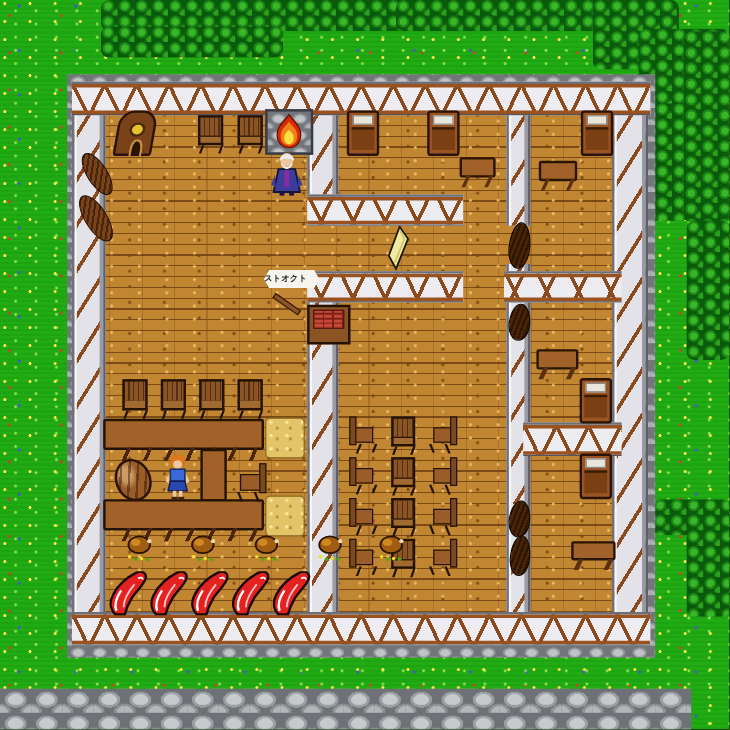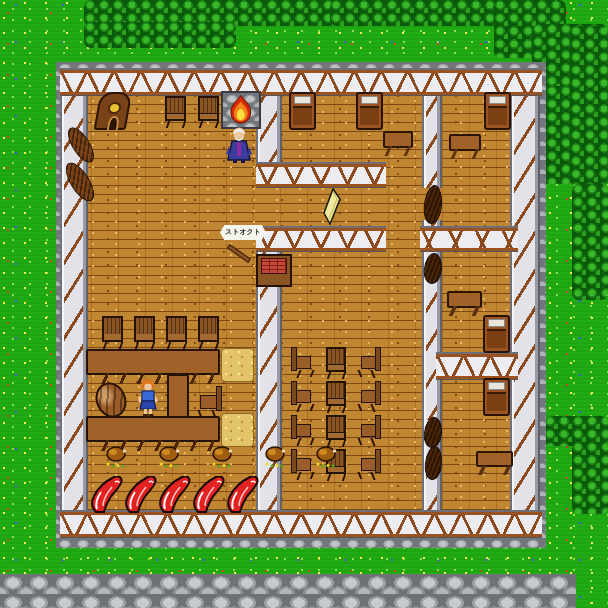--- a/index.html
+++ b/index.html
@@ -93,21 +93,21 @@
 
   .t-door{background:repeating-linear-gradient(105deg,#4a2606 0 2px,#2e1604 2px 4px);
     border:1.5px solid #140a02;border-radius:50%/56% 56% 44% 44%;transform:rotate(6deg);}
   .t-shutter{background:#7a4218;background-image:repeating-linear-gradient(140deg,rgba(30,14,2,.55) 0 2px,transparent 2px 5px);
     border:1.5px solid #1c0e02;border-radius:50%;transform:rotate(-32deg) scaleX(.72);}
 
   .t-stick::before{content:'';position:absolute;left:0;top:45%;width:100%;height:3px;background:#8a5424;
     border:1px solid #3a1c08;transform:rotate(35deg);}
 
   .t-sign{background:#f6f6ee;clip-path:polygon(0 50%,9% 0,91% 0,100% 50%,91% 100%,9% 100%);
-    display:flex;align-items:center;justify-content:center;z-index:8;}
+    display:flex;align-items:center;justify-content:flex-start;z-index:8;}
   .banner-text{font-size:7px;font-weight:bold;line-height:1;color:#2a2a2a;white-space:nowrap;
     font-family:"DejaVu Sans",sans-serif;}
 
   .t-clock .body{left:4%;top:0;width:88%;height:94%;background:#7a4218;border:2px solid #2a1204;
     border-radius:40% 40% 10% 10%/35% 35% 8% 8%;transform:skewX(-10deg);}
   .t-clock .face{left:32%;top:26%;width:36%;height:30%;background:#e8c030;border:2px solid #4a2a08;
     border-radius:50%;transform:skewX(-10deg);}
   .t-clock .arch{left:34%;top:60%;width:30%;height:34%;background:#2a1404;border:2px solid #c89040;
     border-bottom:none;border-radius:45% 45% 0 0/70% 70% 0 0;transform:skewX(-10deg);}
 

